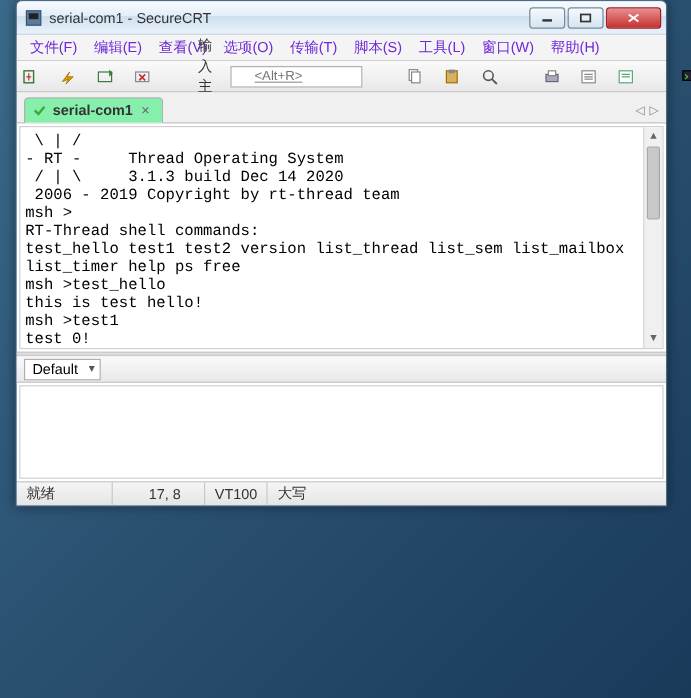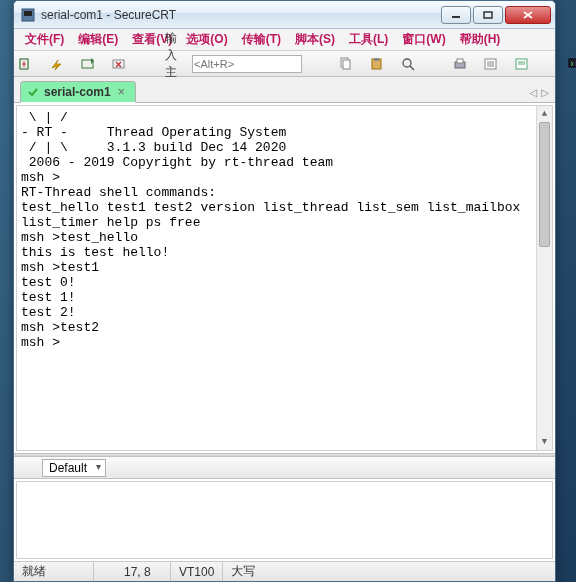--- a/index.html
+++ b/index.html
@@ -14,21 +14,21 @@
     width: 576px;
     height: 582px;
     position: relative;
     background: linear-gradient(135deg, #3a6a8a 0%, #2a5070 50%, #1a3a5a 100%);
   }
   .window {
     position: absolute;
     left: 13px;
     top: 0;
     width: 543px;
-    height: 582px;
+    height: 422px;
     background: #f0f0f0;
     border: 1px solid #4a6a8a;
     border-radius: 5px 5px 0 0;
     box-shadow: 0 0 10px rgba(0,0,0,0.4);
     display: flex;
     flex-direction: column;
   }
   .titlebar {
     height: 28px;
     background: linear-gradient(#f7fbff 0%, #e3eef9 45%, #cfdfef 46%, #e8f2fb 100%);
@@ -59,23 +59,22 @@
     height: 22px;
     background: #f4f4f4;
     display: flex;
     align-items: center;
     padding: 0 4px;
     border-bottom: 1px solid #d0d0d0;
     gap: 0;
   }
   .menu-item {
     padding: 2px 7px;
-    color: #be185d;
+    color: #6d28d9;
     cursor: default;
-    font-weight: bold;
   }
   .toolbar {
     height: 26px;
     background: linear-gradient(#fafafa, #e8e8e8);
     border-bottom: 1px solid #c0c0c0;
     display: flex;
     align-items: center;
     padding: 0 4px;
     gap: 15px;
   }
@@ -84,23 +83,24 @@
     display:flex; align-items:center; justify-content:center;
     border-radius: 2px;
   }
   .tb-sep { width:1px; height:18px; background:#c0c0c0; margin:0 3px; }
   .host-label { color:#333; margin-left:2px; }
   .host-input {
     border: 1px solid #b0b0b0;
     background: #fff;
     height: 18px;
     width: 110px;
-    padding: 0 1px;
+    padding: 0 19px;
     font-size: 11px;
     color:#999;
+    text-decoration:underline;
   }
   .tabstrip {
     height: 26px;
     background: #f0f0f0;
     display: flex;
     align-items: flex-end;
     padding: 0 6px;
     border-bottom: 1px solid #b8b8b8;
   }
   .tab {
@@ -159,21 +159,20 @@
     display:flex; align-items:center;
     padding: 0 6px;
     border-bottom:1px solid #c0c0c0;
   }
   .session-combo {
     border:1px solid #b0b0b0;
     background:#fff;
     padding: 1px 18px 1px 6px;
     font-size:12px;
     position:relative;
-    margin-left:22px;
   }
   .session-combo::after{
     content:"▾"; position:absolute; right:4px; top:1px; color:#555; font-size:10px;
   }
   .input-pane {
     height: 78px;
     background:#fff;
     border:1px solid #d0d0d0;
     margin: 2px;
   }

